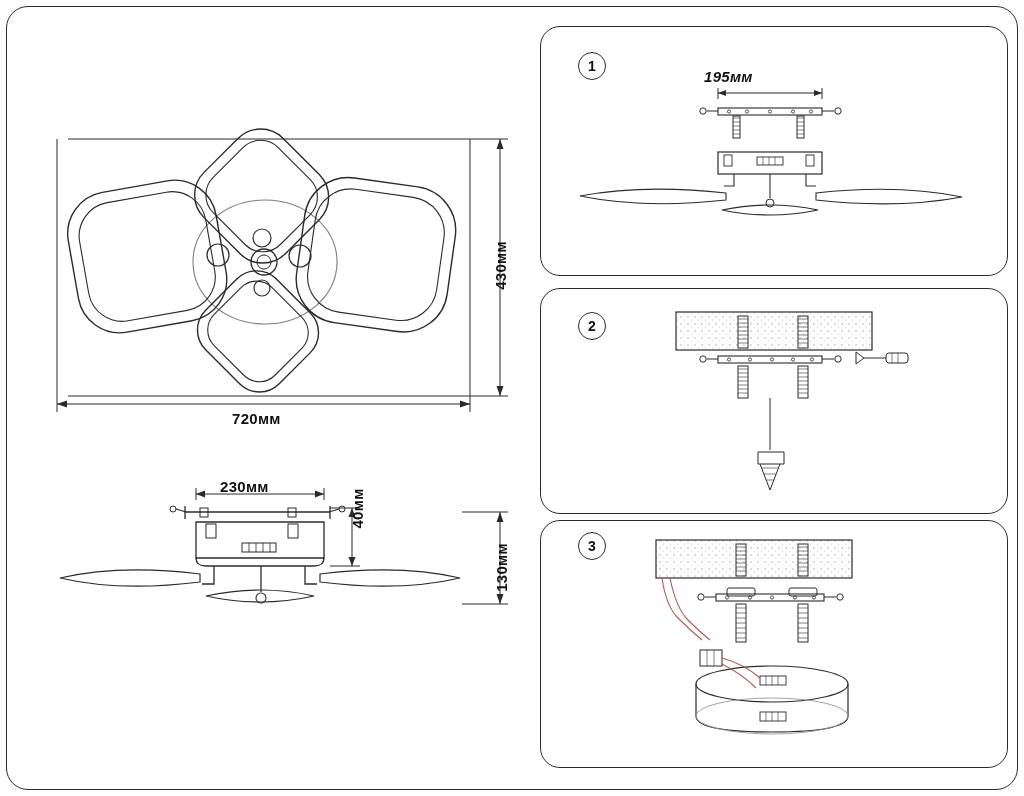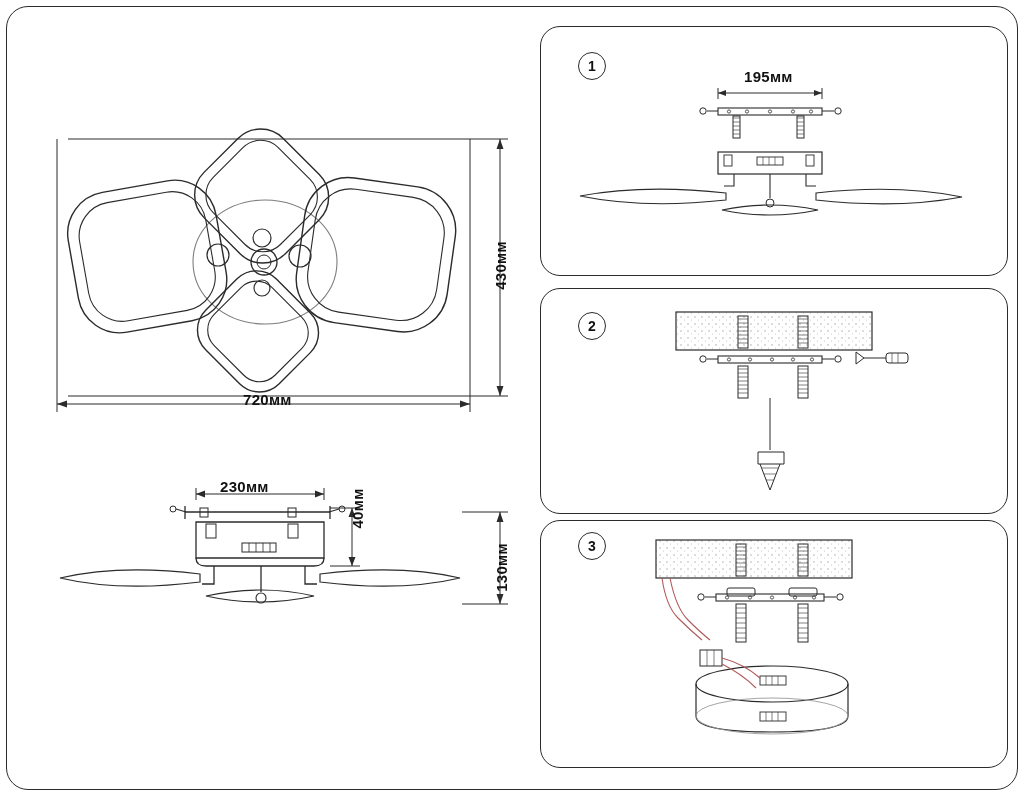--- a/index.html
+++ b/index.html
@@ -340,24 +340,24 @@
   </svg>
 
   <div class="panel-box" style="left:540px; top:26px; width:468px; height:250px;"></div>
   <div class="panel-box" style="left:540px; top:288px; width:468px; height:226px;"></div>
   <div class="panel-box" style="left:540px; top:520px; width:468px; height:248px;"></div>
 
   <div class="step-num" style="left:578px; top:52px;">1</div>
   <div class="step-num" style="left:578px; top:312px;">2</div>
   <div class="step-num" style="left:578px; top:532px;">3</div>
 
-  <div class="dim-label" style="left:232px; top:391px;margin-left:11px;">720мм</div>
+  <div class="dim-label" style="left:232px; top:410px;">720мм</div>
 
   <div class="dim-label vertical" style="left:476px; top:257px; transform:rotate(-90deg);">430мм</div>
 
   <div class="dim-label" style="left:220px; top:478px;">230мм</div>
 
   <div class="dim-label vertical" style="left:337px; top:500px; transform:rotate(-90deg);">40мм</div>
 
   <div class="dim-label vertical" style="left:477px; top:559px; transform:rotate(-90deg);">130мм</div>
 
-  <div class="dim-label" style="left:744px; top:68px;">195мм</div>
+  <div class="dim-label" style="left:704px; top:68px;font-style:italic;">195мм</div>
 </div>
 
 </body></html>

